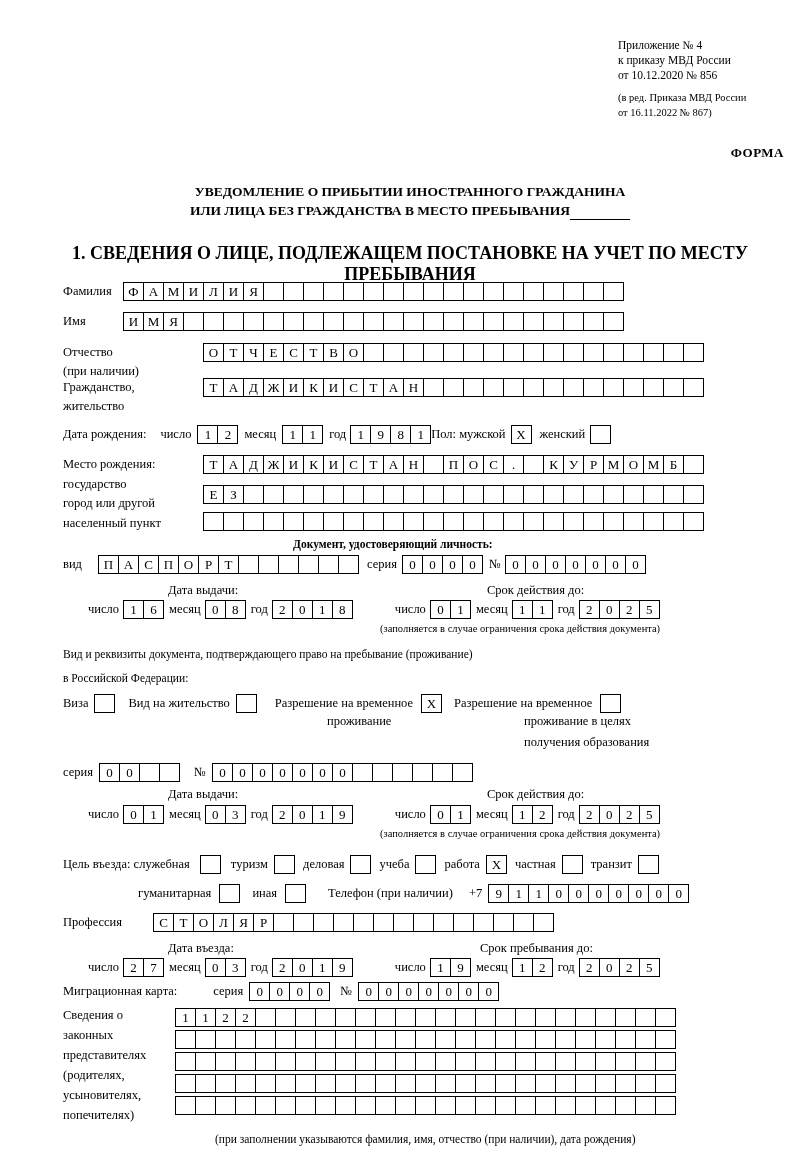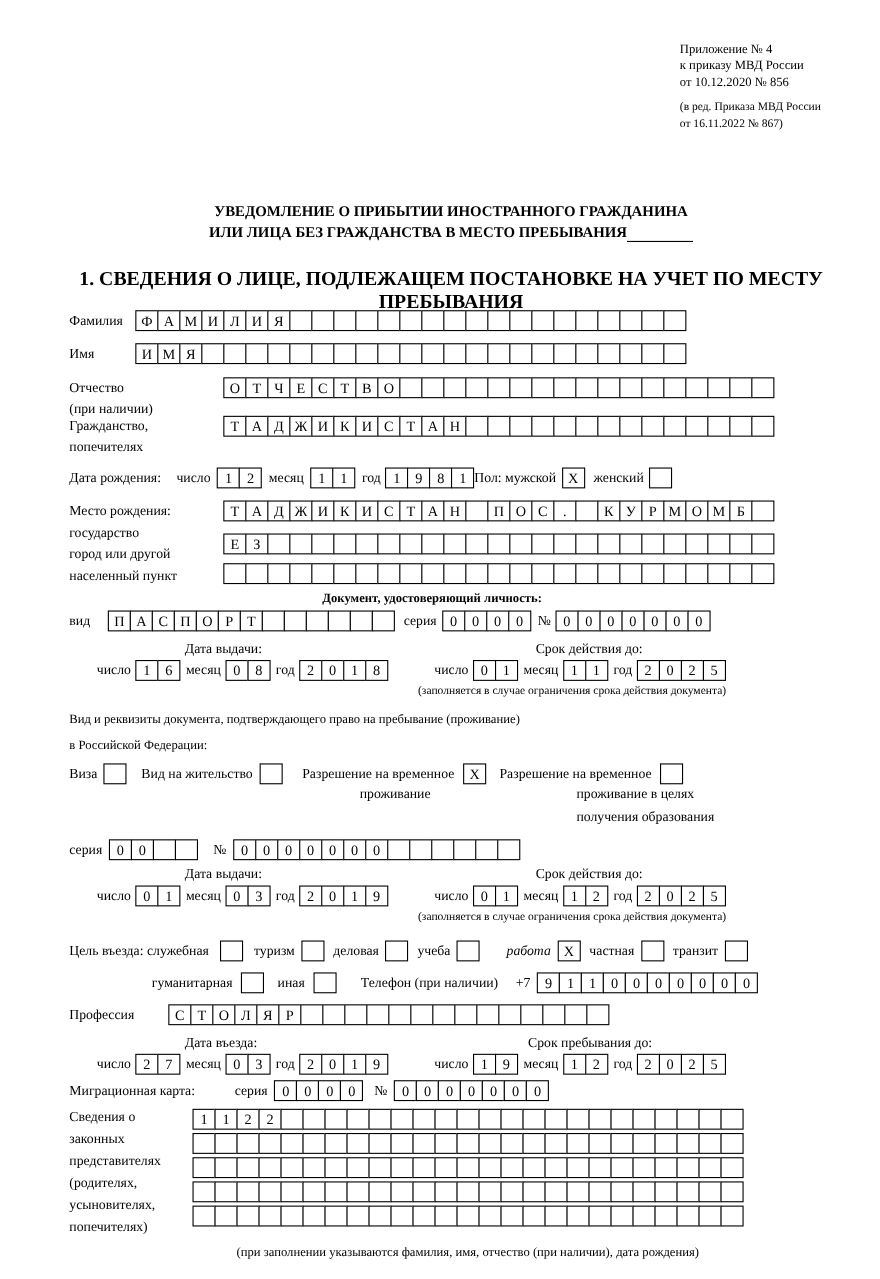--- a/index.html
+++ b/index.html
@@ -88,20 +88,21 @@
 
   <div class="header-block">
     <div>Приложение № 4</div>
     <div>к приказу МВД России</div>
     <div>от 10.12.2020 № 856</div>
     <div class="header-gap"></div>
     <div class="small">(в ред. Приказа МВД России</div>
     <div class="small">от 16.11.2022 № 867)</div>
   </div>
 
+  <div class="forma">ФОРМА</div>
 
   <div class="title">
     <div>УВЕДОМЛЕНИЕ О ПРИБЫТИИ ИНОСТРАННОГО ГРАЖДАНИНА</div>
     <div><span>ИЛИ ЛИЦА БЕЗ ГРАЖДАНСТВА В МЕСТО ПРЕБЫВАНИЯ</span><span class="rule"></span></div>
   </div>
 
   <div class="section-title">1. СВЕДЕНИЯ О ЛИЦЕ, ПОДЛЕЖАЩЕМ ПОСТАНОВКЕ НА УЧЕТ ПО МЕСТУ ПРЕБЫВАНИЯ</div>
 
   <div class="row" style="left:63px; top:282px;">
     <div class="lbl" style="width:60px;">Фамилия</div>
@@ -220,21 +221,21 @@
         <div class="cell"></div>
         <div class="cell"></div>
         <div class="cell"></div>
         <div class="cell"></div>
         <div class="cell"></div>
         <div class="cell"></div>
         <div class="cell"></div>
         <div class="cell"></div>
       </div>
   </div>
-  <div class="lbl" style="position:absolute; left:63px; top:399px;">попечителях</div>
+  <div class="lbl" style="position:absolute; left:63px; top:399px;">жительство</div>
 
   <div class="row" style="left:63px; top:425px;">
     <div class="lbl">Дата рождения:</div>
     <div class="lbl" style="margin-left:14px;">число</div>
     <div class="cells" style="margin-left:6px;">
         <div class="cell">1</div>
         <div class="cell">2</div>
       </div>
     <div class="lbl" style="margin-left:6px;">месяц</div>
     <div class="cells" style="margin-left:6px;">
@@ -537,21 +538,21 @@
         <div class="cell"></div>
       </div>
     <div class="lbl" style="margin-left:8px;">деловая</div>
     <div class="cells" style="margin-left:6px;">
         <div class="cell"></div>
       </div>
     <div class="lbl" style="margin-left:8px;">учеба</div>
     <div class="cells" style="margin-left:6px;">
         <div class="cell"></div>
       </div>
-    <div class="lbl" style="margin-left:24px;font-style:italic;">работа</div>
+    <div class="lbl" style="margin-left:8px;">работа</div>
     <div class="cells" style="margin-left:6px;">
         <div class="cell">Х</div>
       </div>
     <div class="lbl" style="margin-left:8px;">частная</div>
     <div class="cells" style="margin-left:6px;">
         <div class="cell"></div>
       </div>
     <div class="lbl" style="margin-left:8px;">транзит</div>
     <div class="cells" style="margin-left:6px;">
         <div class="cell"></div>

